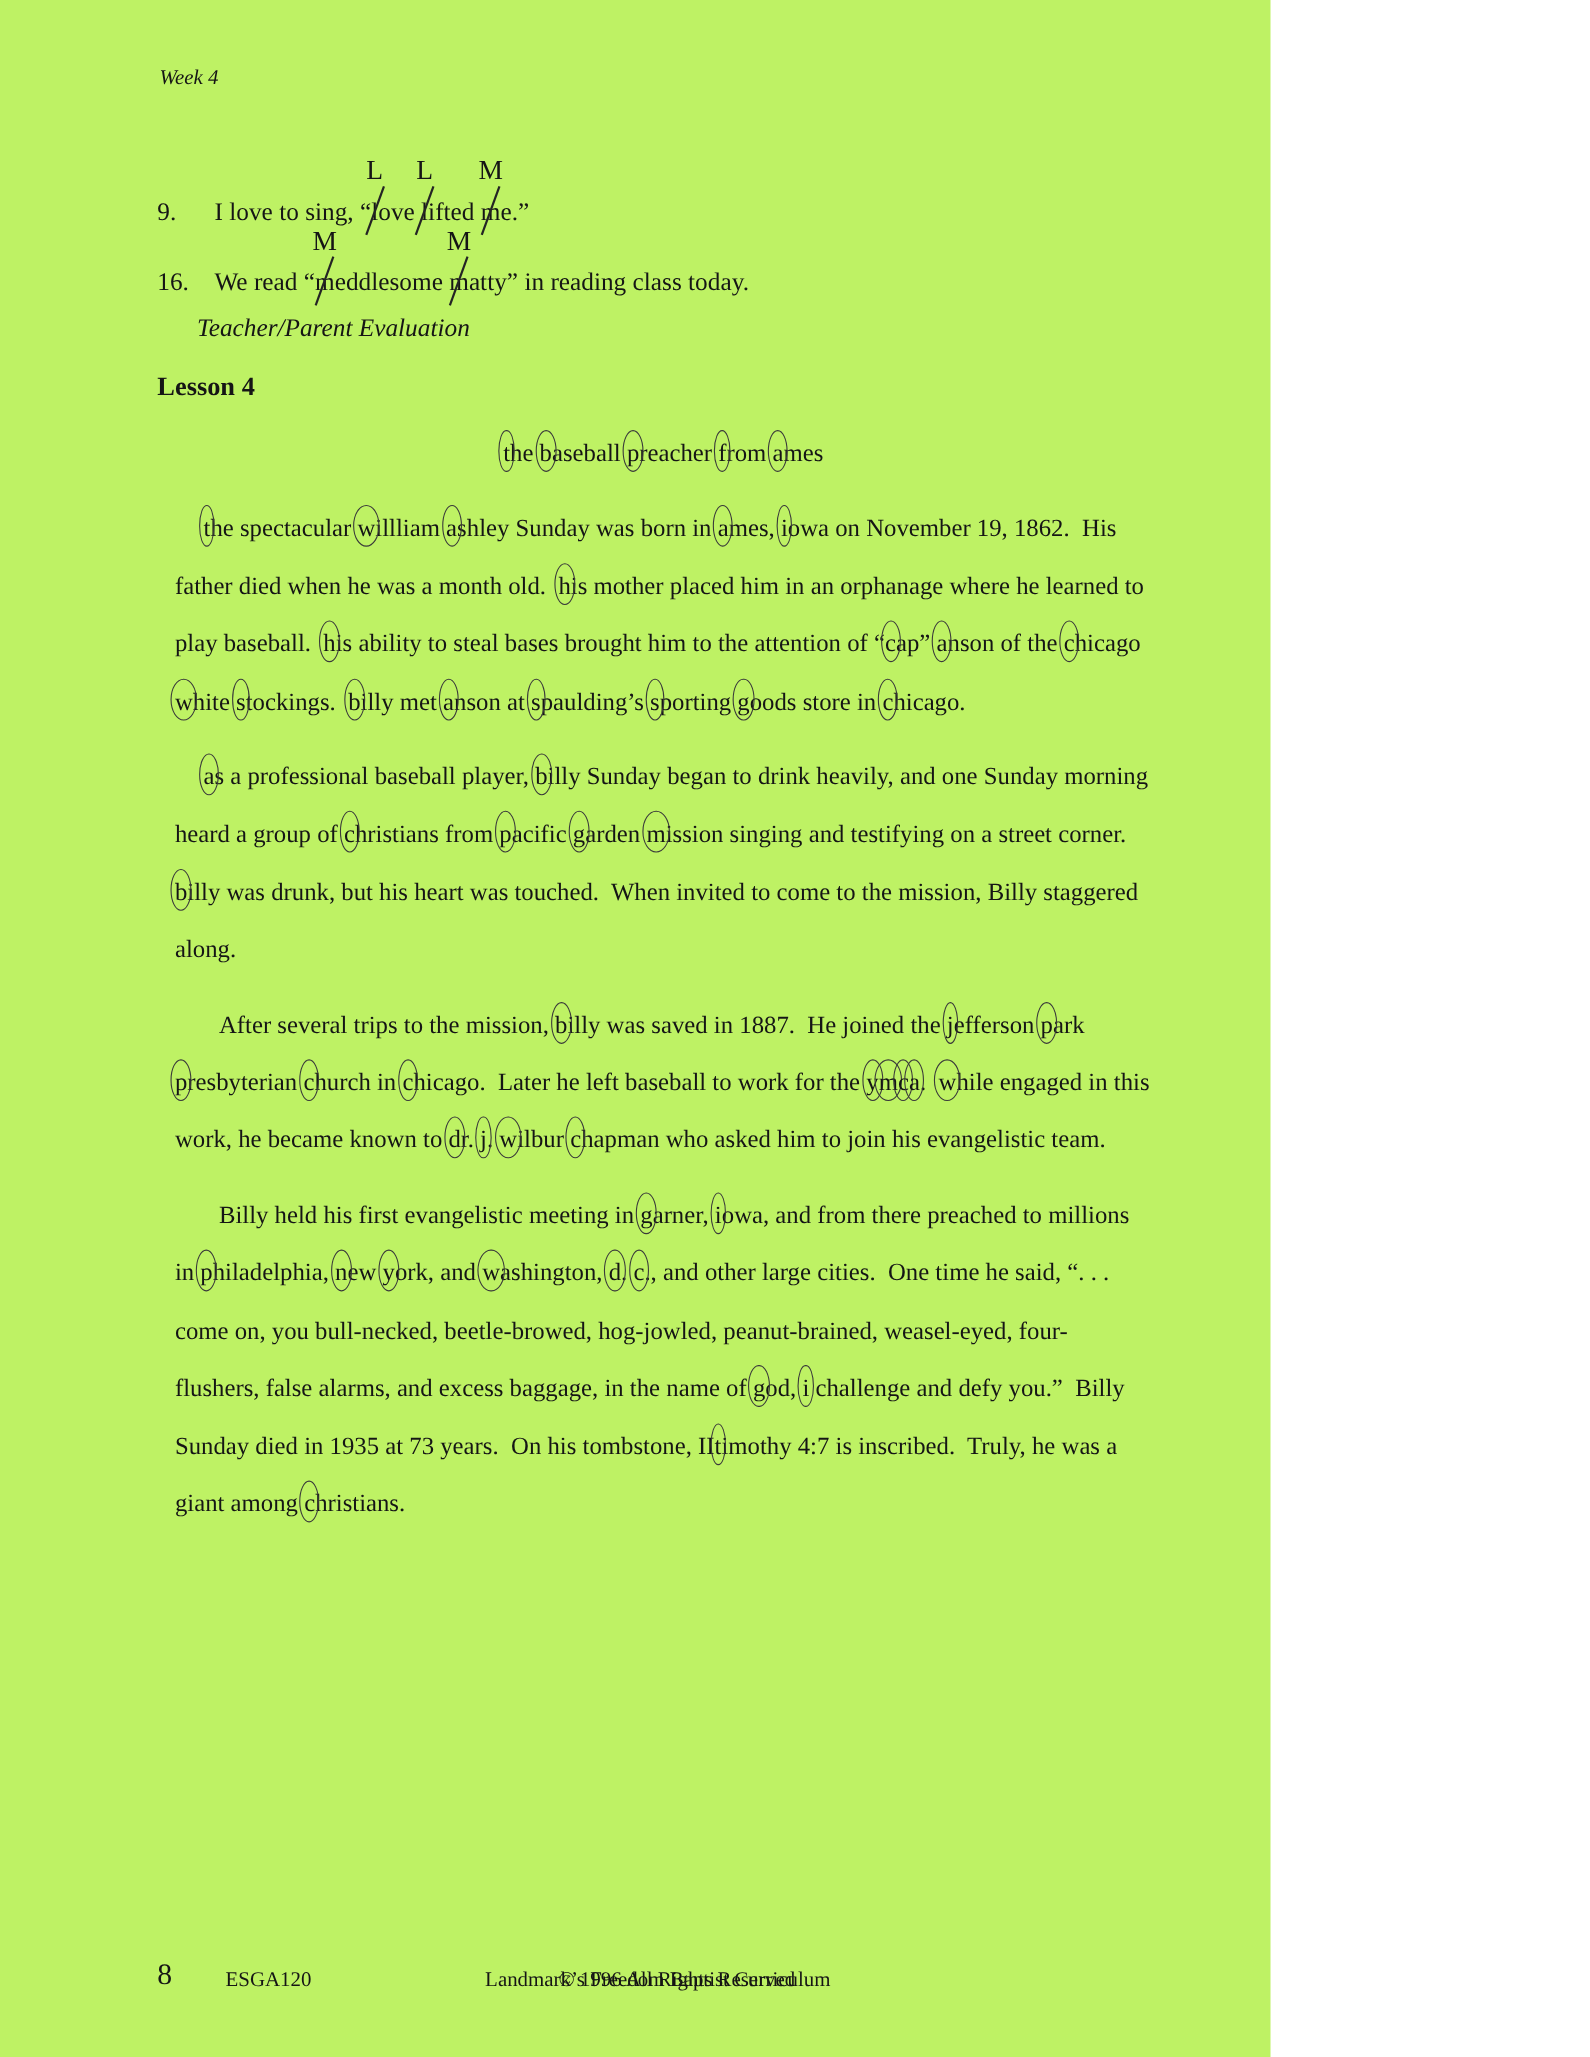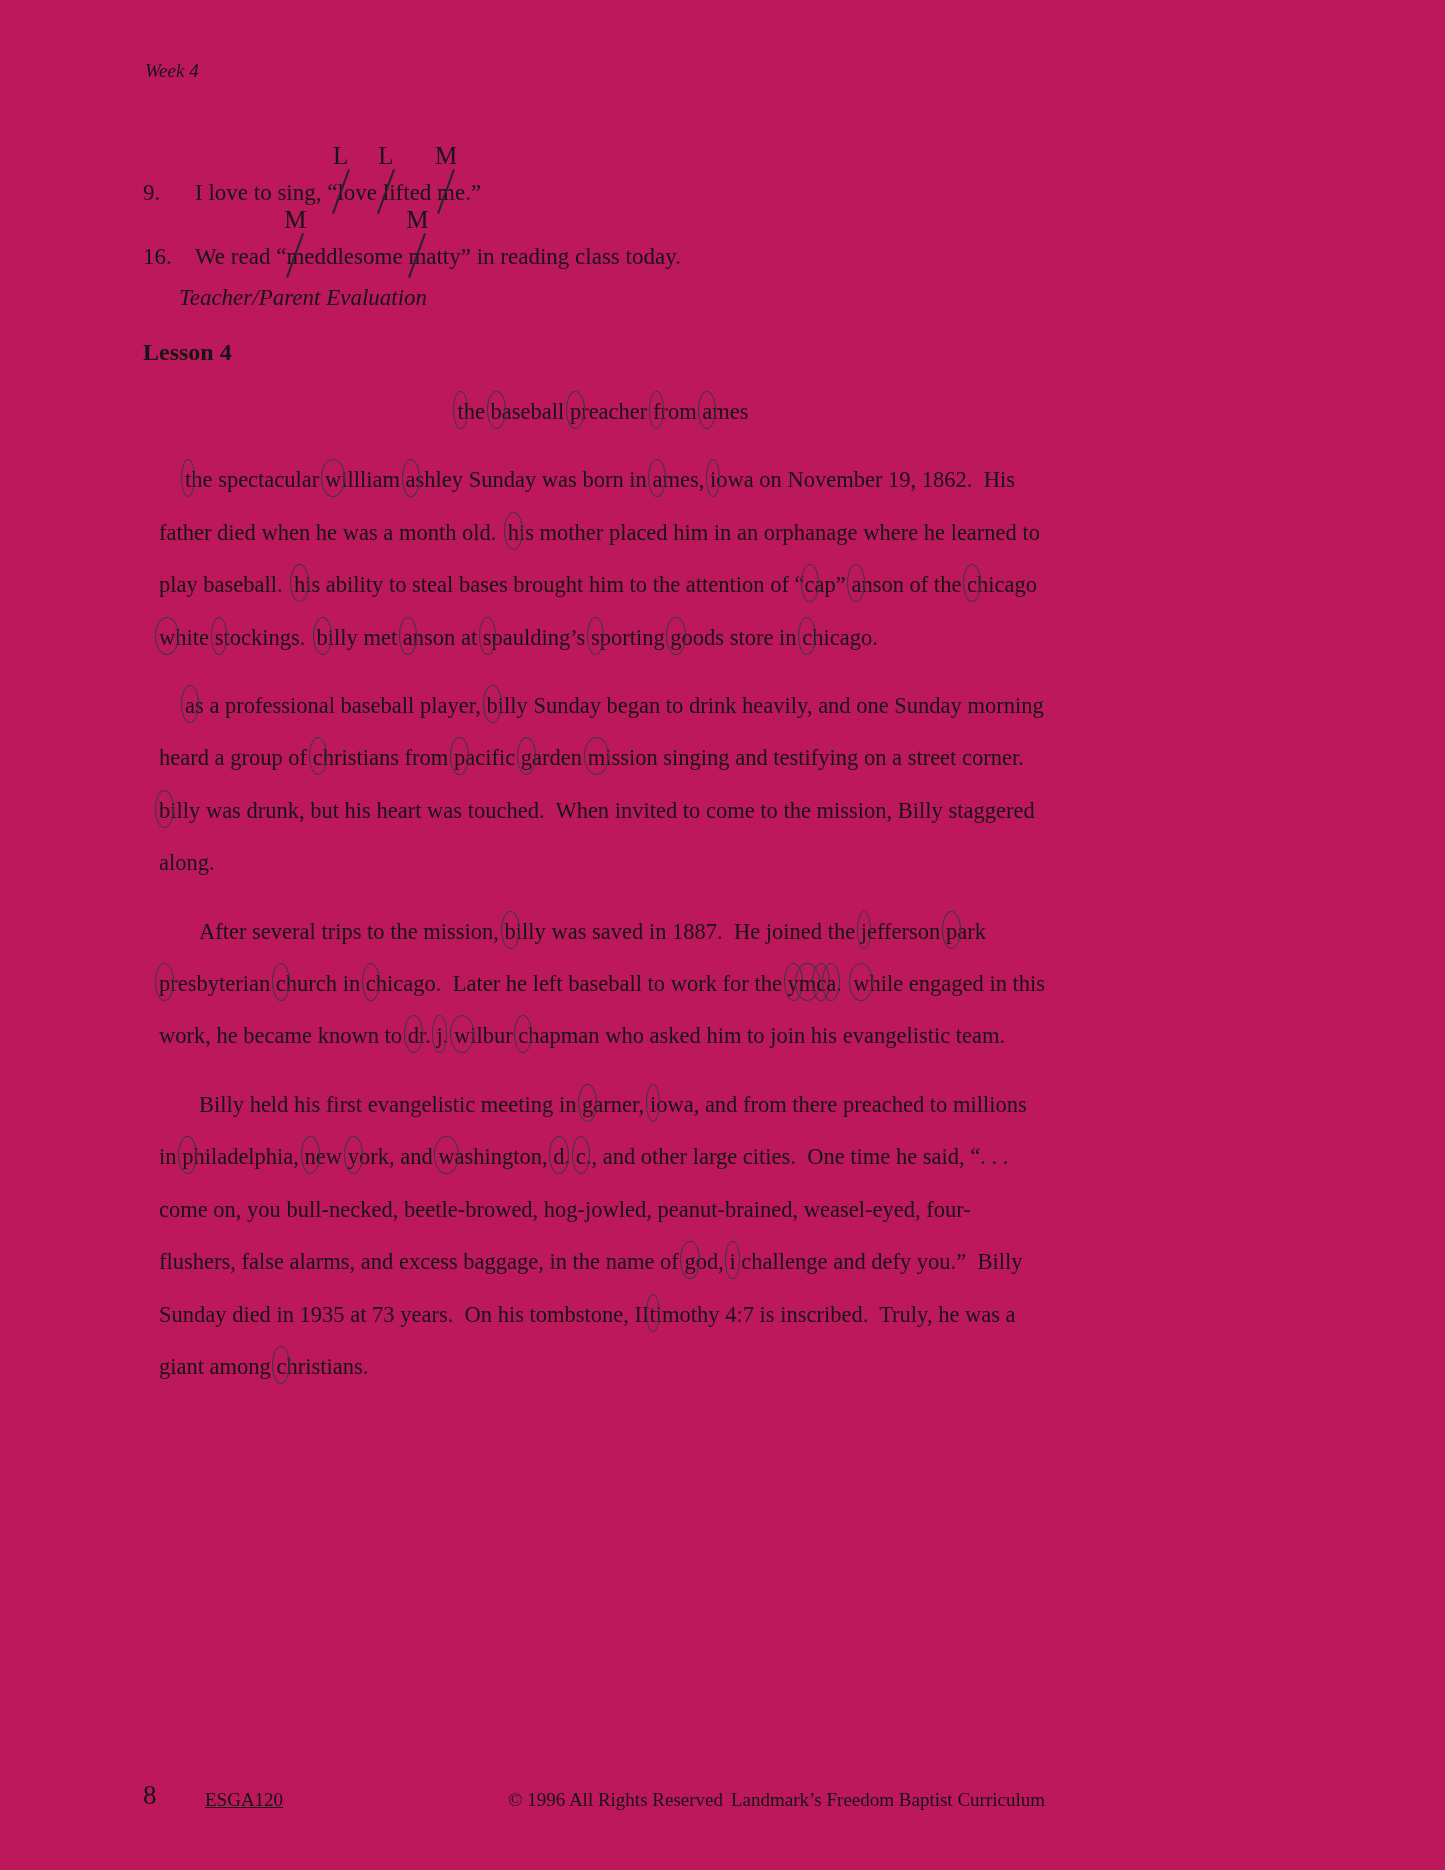--- a/index.html
+++ b/index.html
@@ -1,20 +1,20 @@
 <!DOCTYPE html>
 <html><head>
 <meta charset="utf-8">
 <style>
   html,body { margin:0; padding:0; background:#ffffff; }
   .page {
     position:relative;
-    width:1445px;
+    width:1155px;
     height:1870px;
-    background:#be185d;
+    background:#bef264;
     font-family:"Liberation Serif","DejaVu Serif",serif;
     color:#151515;
     overflow:hidden;
   }
   .week {
     position:absolute; left:145px; top:60px;
     font-style:italic; font-size:19px;
   }
   .exercise {
     position:absolute; left:143px; top:148px;
@@ -53,21 +53,21 @@
   .indent-large { text-indent:40px; }
   
   .circ { position:relative; display:inline; }
   .circ::before {
     content:""; position:absolute;
     left:-4px; right:-4px; top:-8px; bottom:-5px;
     border:1.5px solid #3a3a3a; border-radius:50%;
   }
   .footer { position:absolute; left:0; top:0; width:100%; height:100%; pointer-events:none; }
   .pgnum   { position:absolute; left:143px; top:1780px; font-size:27px; }
-  .code    { position:absolute; left:205px; top:1789px; font-size:19px;text-decoration:underline; }
+  .code    { position:absolute; left:205px; top:1789px; font-size:19px; }
   .copy    { position:absolute; left:508px; top:1789px; font-size:19px; }
   .publisher { position:absolute; right:400px; top:1789px; font-size:19px;text-align:right; }
 </style>
 </head>
 <body>
 
 <div class="page">
 
   <div class="week">Week 4</div>
 

